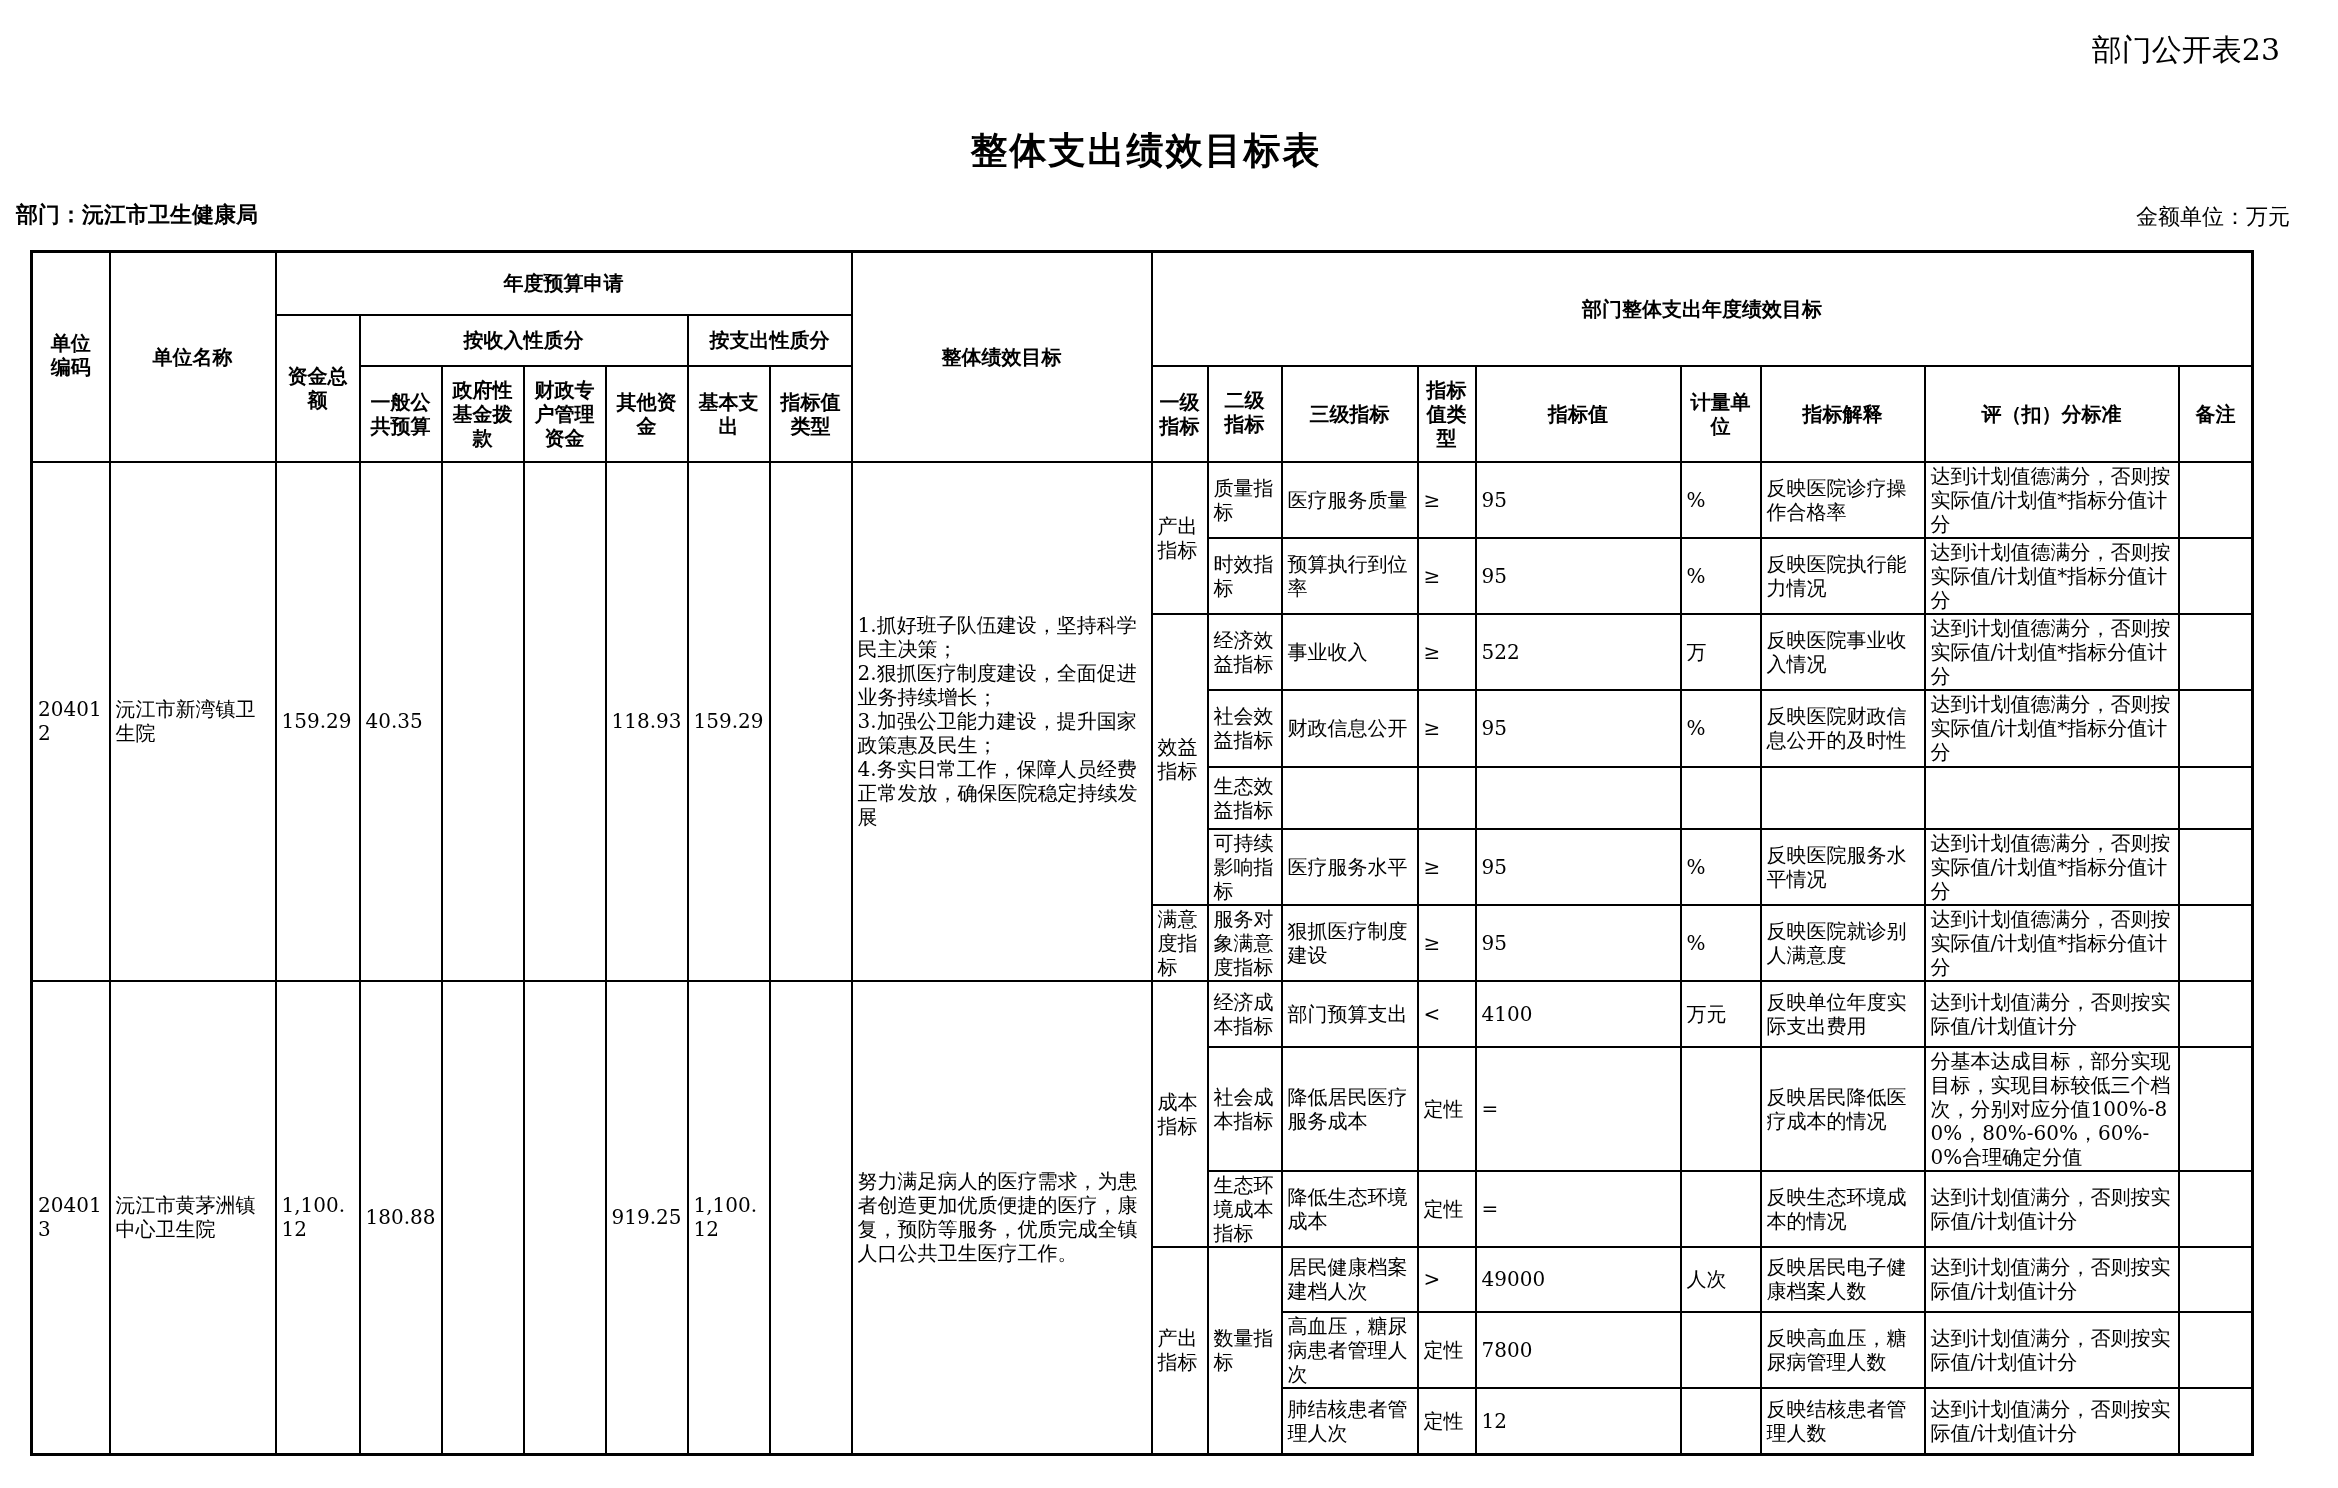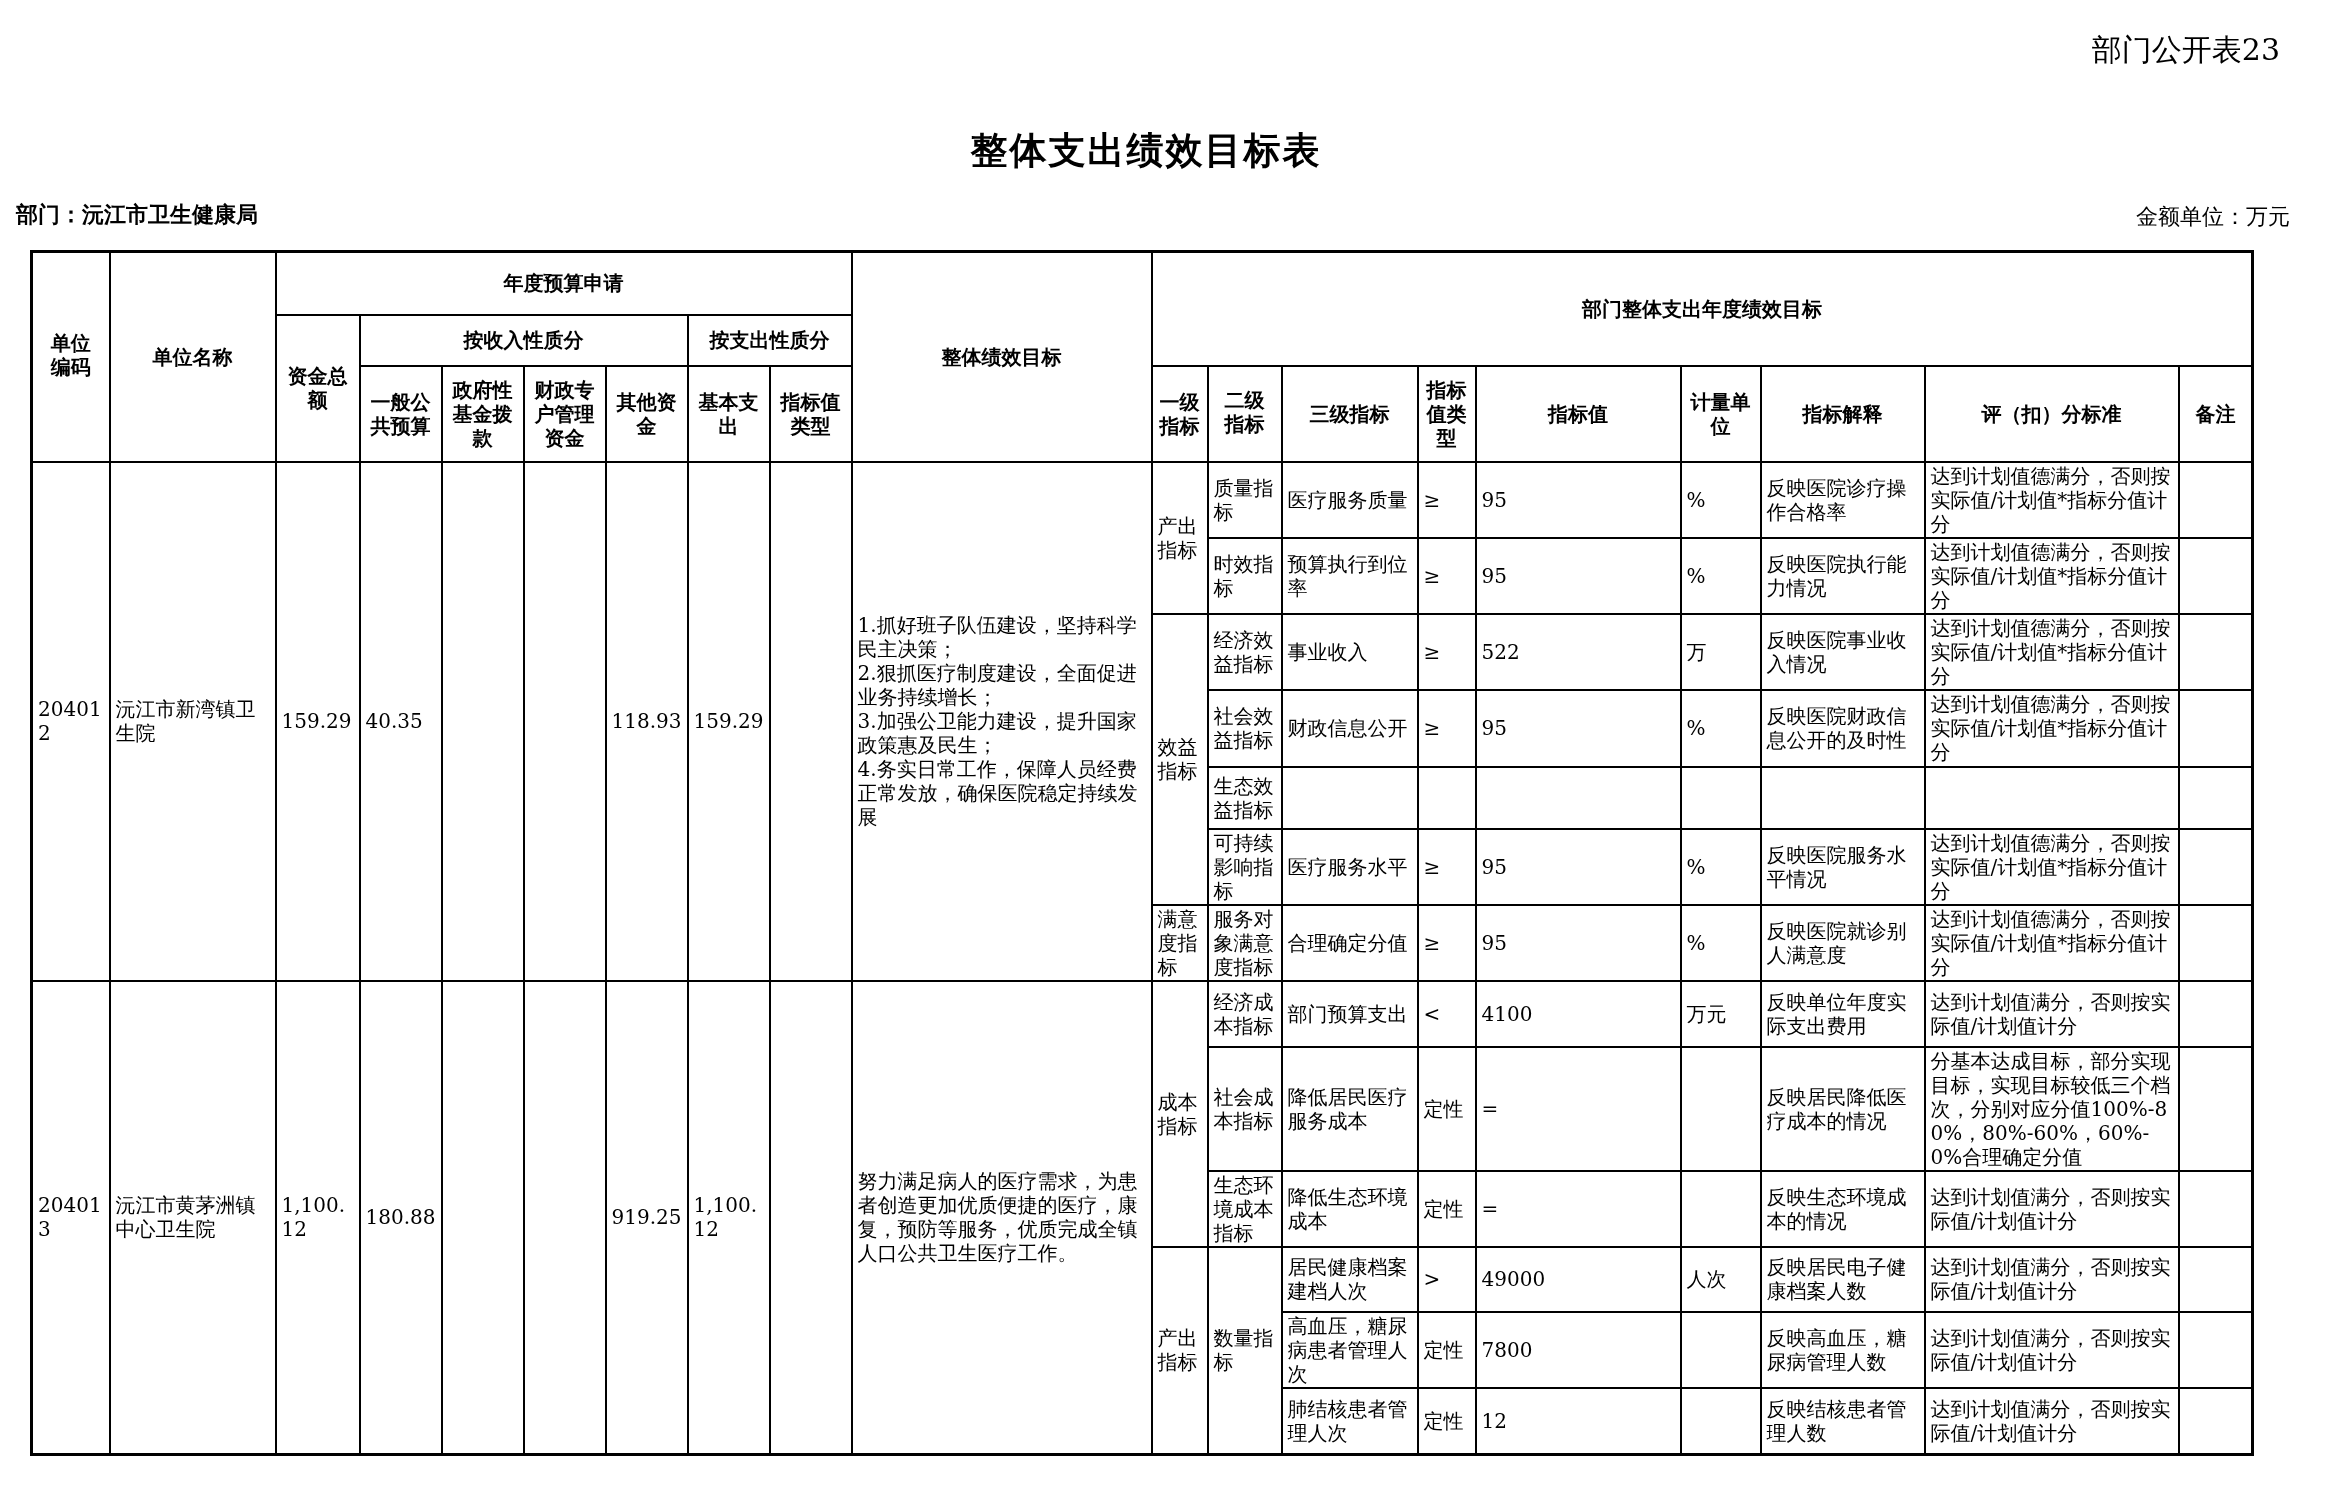--- a/index.html
+++ b/index.html
@@ -171,21 +171,21 @@
       <td>≥</td>
       <td>95</td>
       <td class="ctr">%</td>
       <td>反映医院服务水平情况</td>
       <td>达到计划值德满分，否则按实际值/计划值*指标分值计分</td>
       <td></td>
     </tr>
     <tr class="r74">
       <td>满意度指标</td>
       <td>服务对象满意度指标</td>
-      <td>合理确定分值</td>
+      <td>狠抓医疗制度建设</td>
       <td>≥</td>
       <td>95</td>
       <td class="ctr">%</td>
       <td>反映医院就诊别人满意度</td>
       <td>达到计划值德满分，否则按实际值/计划值*指标分值计分</td>
       <td></td>
     </tr>
 
     <tr class="r66">
       <td rowspan="6">204013</td>

